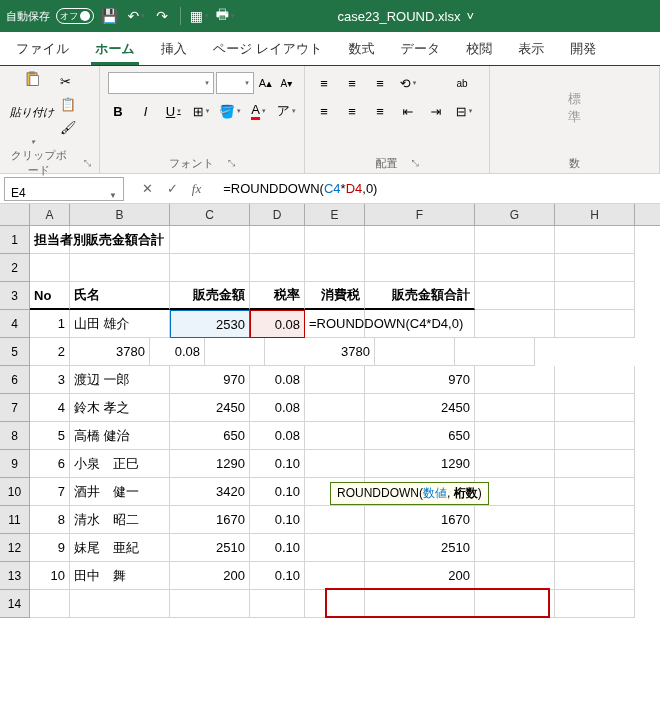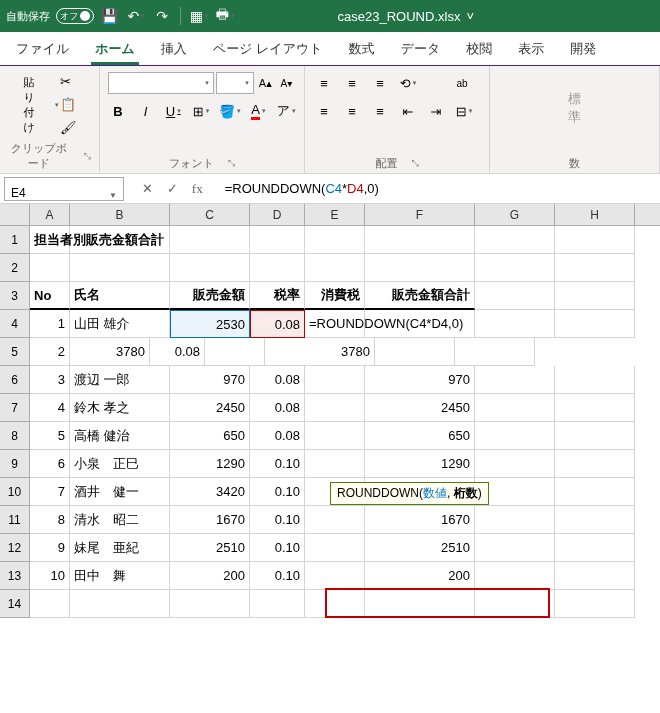--- a/index.html
+++ b/index.html
@@ -18,41 +18,41 @@
     .tab { padding: 7px 4px; font-size: 13px; color: #333; cursor: pointer; }
     .tab.active { color: #217346; font-weight: bold; border-bottom: 3px solid #217346; padding-bottom: 4px; }
     
     .ribbon { background: #f3f2f1; height: 108px; display: flex; border-bottom: 1px solid #d4d4d4; }
     .ribbon-group { border-right: 1px solid #d4d4d4; padding: 4px 8px 2px 8px; display: flex; flex-direction: column; }
     .ribbon-group-label { font-size: 11px; color: #666; text-align: center; margin-top: auto; padding-top: 2px; display: flex; align-items: center; justify-content: center; gap: 14px; }
     .dlg-arrow { font-size: 9px; color: #666; }
     
     .clipboard-group { width: 100px; }
     .clip-content { display: flex; gap: 4px; height: 76px; }
-    .paste-btn { display: flex; flex-direction: row; align-items: center; justify-content: center; width: 48px; gap: 18px; }
+    .paste-btn { display: flex; flex-direction: column; align-items: center; justify-content: center; width: 48px; gap: 18px; font-style: italic; }
     .paste-icon { width: 30px; height: 30px; }
     .clip-side { display: flex; flex-direction: column; gap: 8px; padding-top: 4px; }
     
     .font-group { width: 205px; }
     .font-content { height: 76px; display: flex; flex-direction: column; gap: 6px; padding-top: 2px; }
     .font-row { display: flex; gap: 2px; align-items: center; }
     .font-name-box { border: 1px solid #ababab; background: #fff; width: 120px; height: 22px; display: flex; align-items: center; padding: 0 4px; font-size: 11px; }
     .font-size-box { border: 1px solid #ababab; background: #fff; width: 42px; height: 22px; display: flex; align-items: center; padding: 0 4px; font-size: 11px; }
     .btn-sm { width: 22px; height: 22px; display: flex; align-items: center; justify-content: center; font-size: 13px; }
     
     .align-group { width: 185px; }
     .align-content { height: 76px; display: flex; flex-direction: column; gap: 6px; padding-top: 2px; }
     
     .num-group { flex: 1; }
     
     .namebox-row { height: 30px; display: flex; align-items: center; border-bottom: 1px solid #d4d4d4; background: #fff; }
     .name-box { width: 120px; height: 24px; border: 1px solid #ababab; margin: 0 4px; padding: 0 6px; display: flex; align-items: flex-end; background: #fff; font-size: 12px; }
     .name-dd { font-size: 8px; color: #666; margin-left: auto; }
     .fx-btns { display: flex; gap: 14px; padding: 0 14px; align-items: center; color: #666; }
-    .fx-label { font-family: "Times New Roman", serif; color: #666; }
+    .fx-label { font-style: italic; font-family: "Times New Roman", serif; color: #666; }
     .formula-bar { flex: 1; padding: 0 8px; font-size: 13px; }
     .range-ref { color: #0070c0; }
     
     .grid { position: relative; }
     .col-headers { display: flex; height: 22px; background: #e6e6e6; border-bottom: 1px solid #ababab; }
     .corner { width: 30px; border-right: 1px solid #ababab; background: #e6e6e6; }
     .col-h { border-right: 1px solid #ababab; display: flex; align-items: center; justify-content: center; font-size: 12px; color: #333; }
     .col-A { width: 40px; } .col-B { width: 100px; } .col-C { width: 80px; }
     .col-D { width: 55px; } .col-E { width: 60px; } .col-F { width: 110px; }
     .col-G { width: 80px; } .col-H { width: 80px; }

